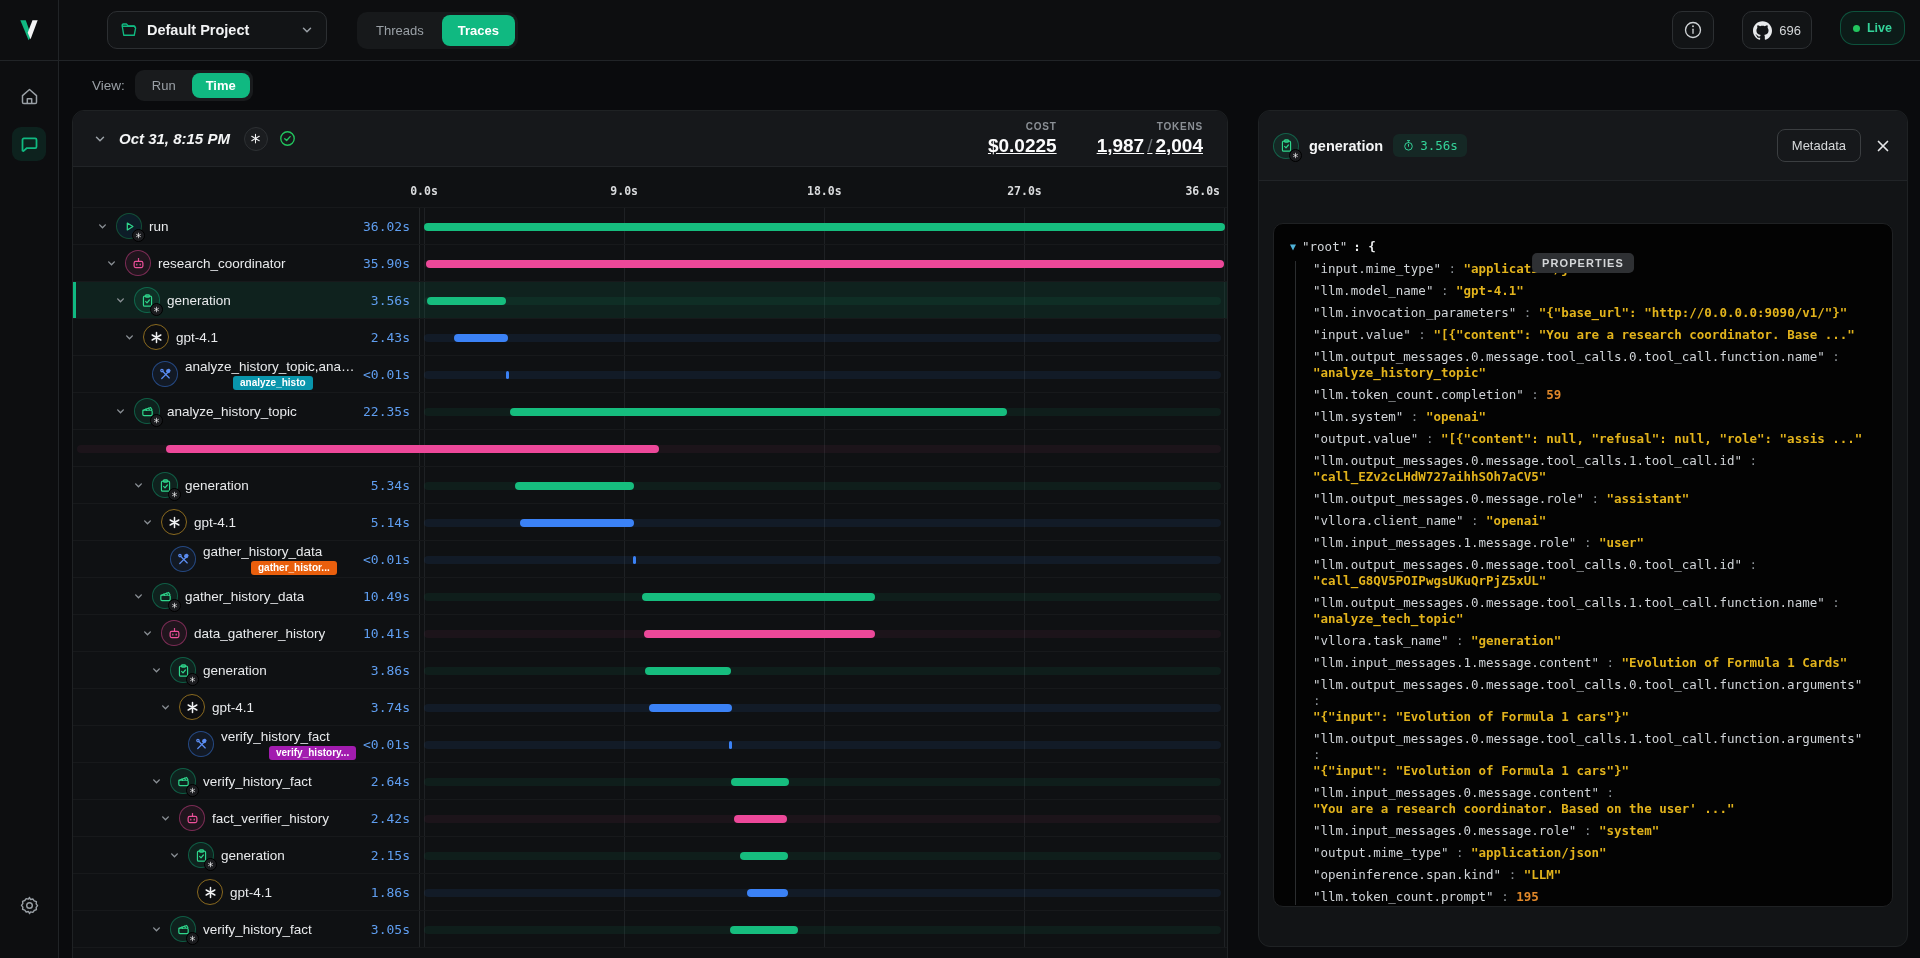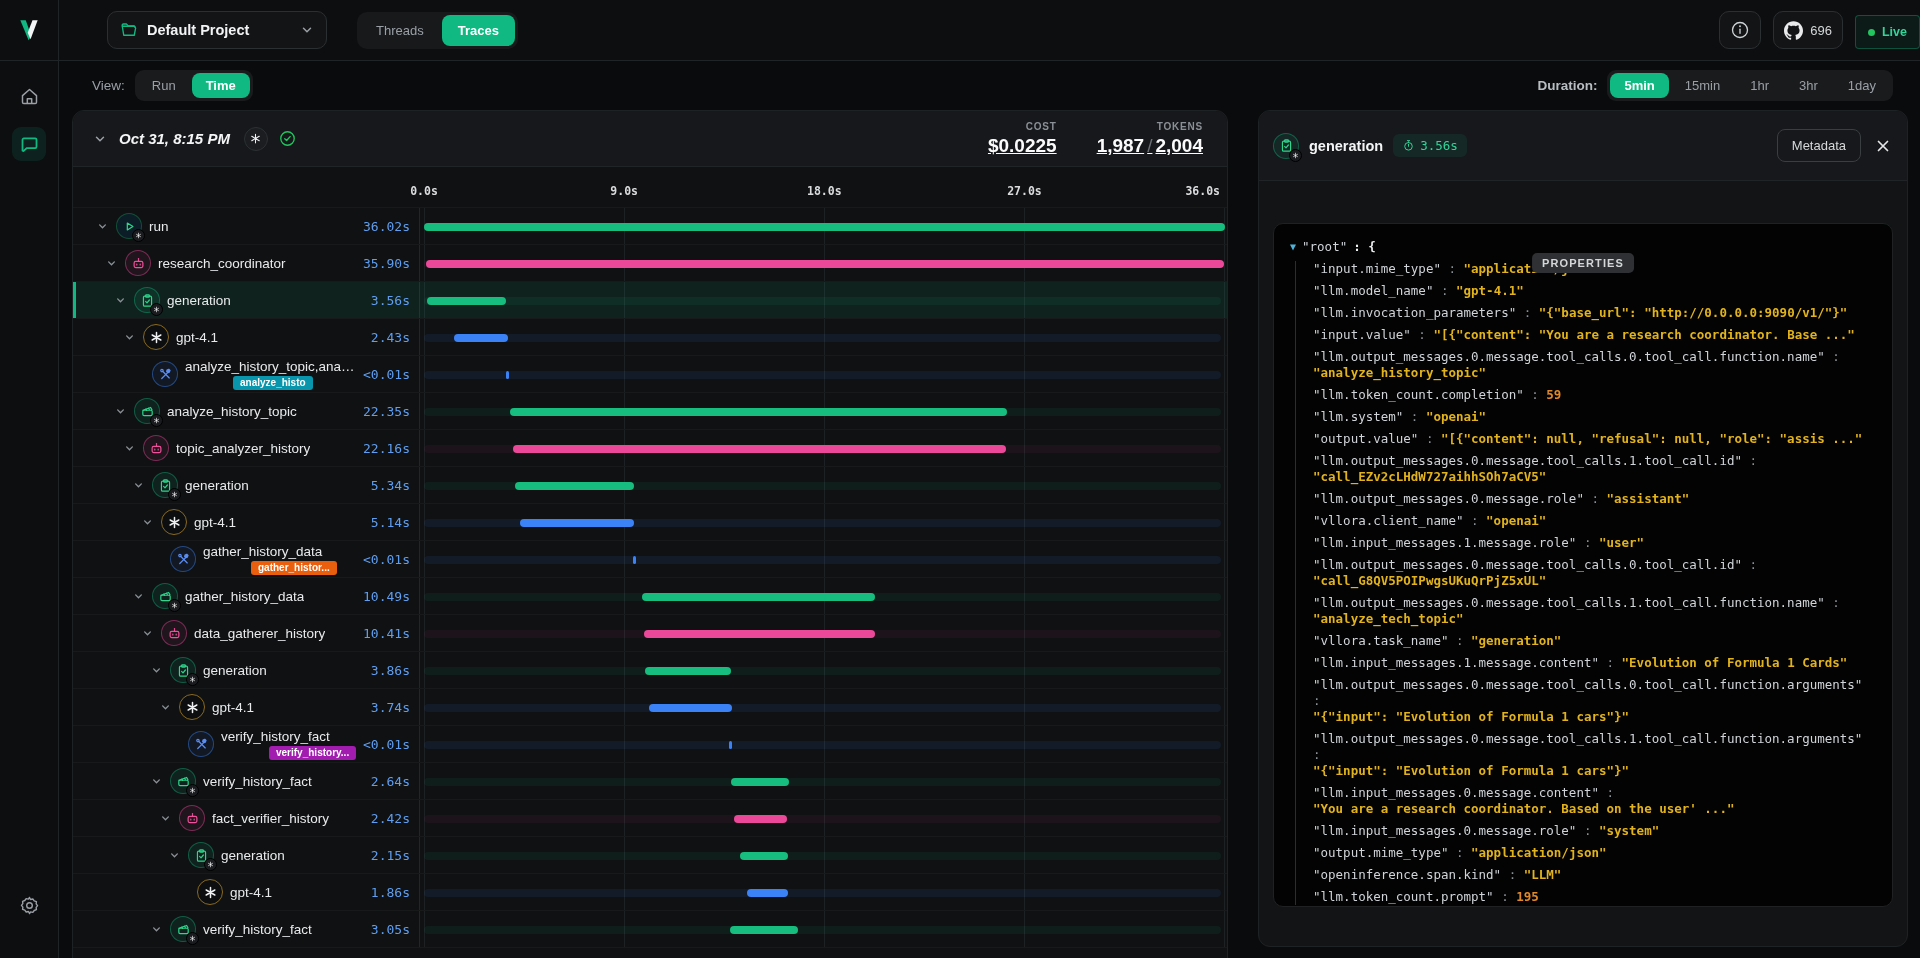--- a/index.html
+++ b/index.html
@@ -6,23 +6,23 @@
   html,body { width:1920px; height:958px; overflow:hidden; background:#0a0b0d; font-family:"Liberation Sans", sans-serif; color:#e7e9ea; }
 
   
   .topbar { position:absolute; left:0; top:0; right:0; height:61px; background:#0d0e10; border-bottom:1px solid #212427; display:flex; align-items:center; }
   .logo-sec { width:59px; height:100%; border-right:1px solid #212427; display:flex; align-items:center; justify-content:center; }
   .proj-btn { margin-left:48px; height:38px; width:220px; border:1px solid #2c2f32; border-radius:10px; background:#121416; display:flex; align-items:center; padding:0 12px; gap:9px; cursor:pointer; }
   .proj-btn .plabel { font-size:14.5px; font-weight:700; color:#f2f3f4; flex:1; }
   .tabs-wrap { margin-left:30px; background:#17191b; border-radius:10px; padding:3px; display:flex; gap:2px; }
   .seg-btn { border:none; background:transparent; color:#9aa0a6; font-family:inherit; font-size:13px; padding:8px 16px; border-radius:8px; cursor:pointer; }
   .seg-btn.active { background:#10b981; color:#ffffff; font-weight:700; }
-  .top-right { margin-left:auto; display:flex; align-items:flex-end; gap:12px; }
+  .top-right { margin-left:auto; display:flex; align-items:flex-start; gap:28px; padding-right:15px; }
   .icon-btn { height:38px; min-width:38px; border:1px solid #2c2f32; border-radius:10px; background:#121416; display:flex; align-items:center; justify-content:center; gap:7px; padding:0 10px; cursor:pointer; color:#d4d7d9; font-size:13px; }
-  .live-badge { height:34px; border-radius:4px; background:rgba(16,185,129,0.08); border:1px solid rgba(16,185,129,0.35); display:flex; align-items:center; gap:7px; padding:0 12px; }
+  .live-badge { height:34px; border-radius:14px; background:rgba(16,185,129,0.08); border:1px solid rgba(16,185,129,0.35); display:flex; align-items:center; gap:7px; padding:0 12px; }
   .live-dot { width:7px; height:7px; border-radius:50%; background:#22c55e; }
   .live-txt { color:#34d399; font-size:12.5px; font-weight:600; }
 
   
   .sidebar { position:absolute; left:0; top:61px; bottom:0; width:59px; background:#0d0e10; border-right:1px solid #212427; display:flex; flex-direction:column; align-items:center; padding:18px 0 22px 0; }
   .side-icon { width:34px; height:34px; display:flex; align-items:center; justify-content:center; border-radius:9px; cursor:pointer; margin-bottom:14px; }
   .side-icon.active { background:rgba(16,185,129,0.12); }
   .side-spacer { flex:1; }
 
   
@@ -183,30 +183,20 @@
     </span>
   </div>
 </div>
 
 <div class="toolbar">
   <span class="tb-label">View:</span>
   <div class="seg-sm" id="view-seg">
       <button class="seg-btn">Run</button>
       <button class="seg-btn active">Time</button>
     </div>
-  <div class="tb-right">
-    <span class="tb-label strong">Duration:</span>
-    <div class="seg-sm" id="dur-seg">
-        <button class="seg-btn active">5min</button>
-        <button class="seg-btn">15min</button>
-        <button class="seg-btn">1hr</button>
-        <button class="seg-btn">3hr</button>
-        <button class="seg-btn">1day</button>
-      </div>
-  </div>
 </div>
 
 <div class="main">
 
   <div class="trace-card">
     <div class="tc-header">
       <span class="chev">
         <svg width="16" height="16" viewBox="0 0 16 16">
             <polyline points="4,6 8,10 12,6" fill="none" stroke="#9aa0a6" stroke-width="1.7" stroke-linecap="round"></polyline>
           </svg>
@@ -390,39 +380,20 @@
               <span class="nm">analyze_history_topic</span>
             </div>
             <span class="dur">22.35s</span>
           </div>
           <div class="barcol">
             <div class="track t-green"></div>
             <div class="bar b-green" style="left:89.6px;width:497.1px"></div>
           </div>
         </div>
         <div class="trow">
-          <div class="tree" style="padding-left:49px">
-            <span class="chev">
-              <svg width="13" height="13" viewBox="0 0 16 16">
-                <polyline points="4.5,6 8,9.5 11.5,6" fill="none" stroke="#8b9196" stroke-width="1.7" stroke-linecap="round"></polyline>
-              </svg>
-            </span>
-            <span class="iconwrap ic-robot">
-              <svg width="15" height="15" viewBox="0 0 24 24" fill="none" stroke="#f0519c" stroke-width="1.9" stroke-linecap="round" stroke-linejoin="round">
-                <rect x="5" y="8.5" width="14" height="10" rx="2.5"></rect>
-                <path d="M12 8.5V5.8"></path>
-                <circle cx="12" cy="4.4" r="1.1" fill="#f0519c" stroke="none"></circle>
-                <path d="M9.3 12.8v1.6M14.7 12.8v1.6"></path>
-              </svg>
-            </span>
-            <div class="namecol">
-              <span class="nm">topic_analyzer_history</span>
-            </div>
-            <span class="dur">22.16s</span>
-          </div>
           <div class="barcol">
             <div class="track t-pink"></div>
             <div class="bar b-pink" style="left:93.0px;width:492.8px"></div>
           </div>
         </div>
         <div class="trow">
           <div class="tree" style="padding-left:58px">
             <span class="chev">
               <svg width="13" height="13" viewBox="0 0 16 16">
                 <polyline points="4.5,6 8,9.5 11.5,6" fill="none" stroke="#8b9196" stroke-width="1.7" stroke-linecap="round"></polyline>

